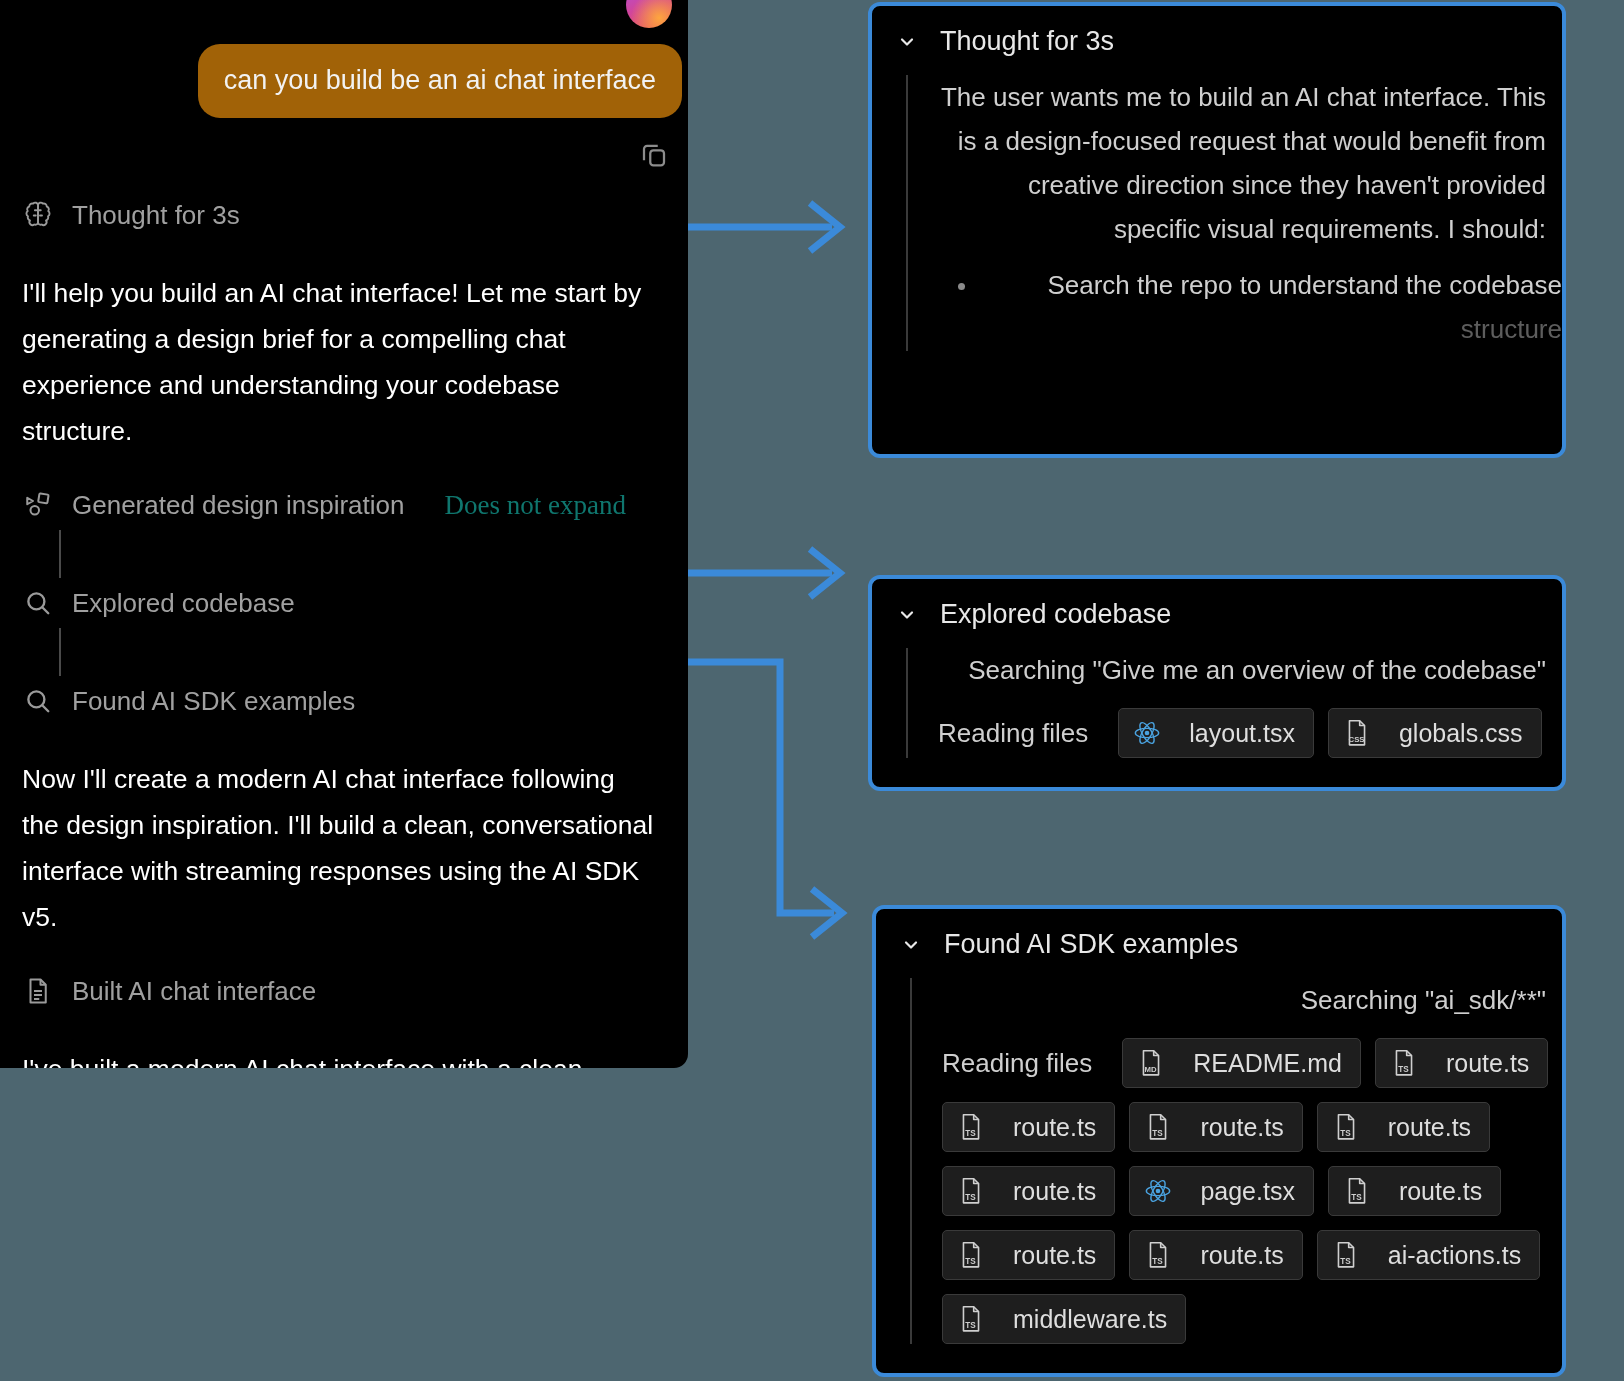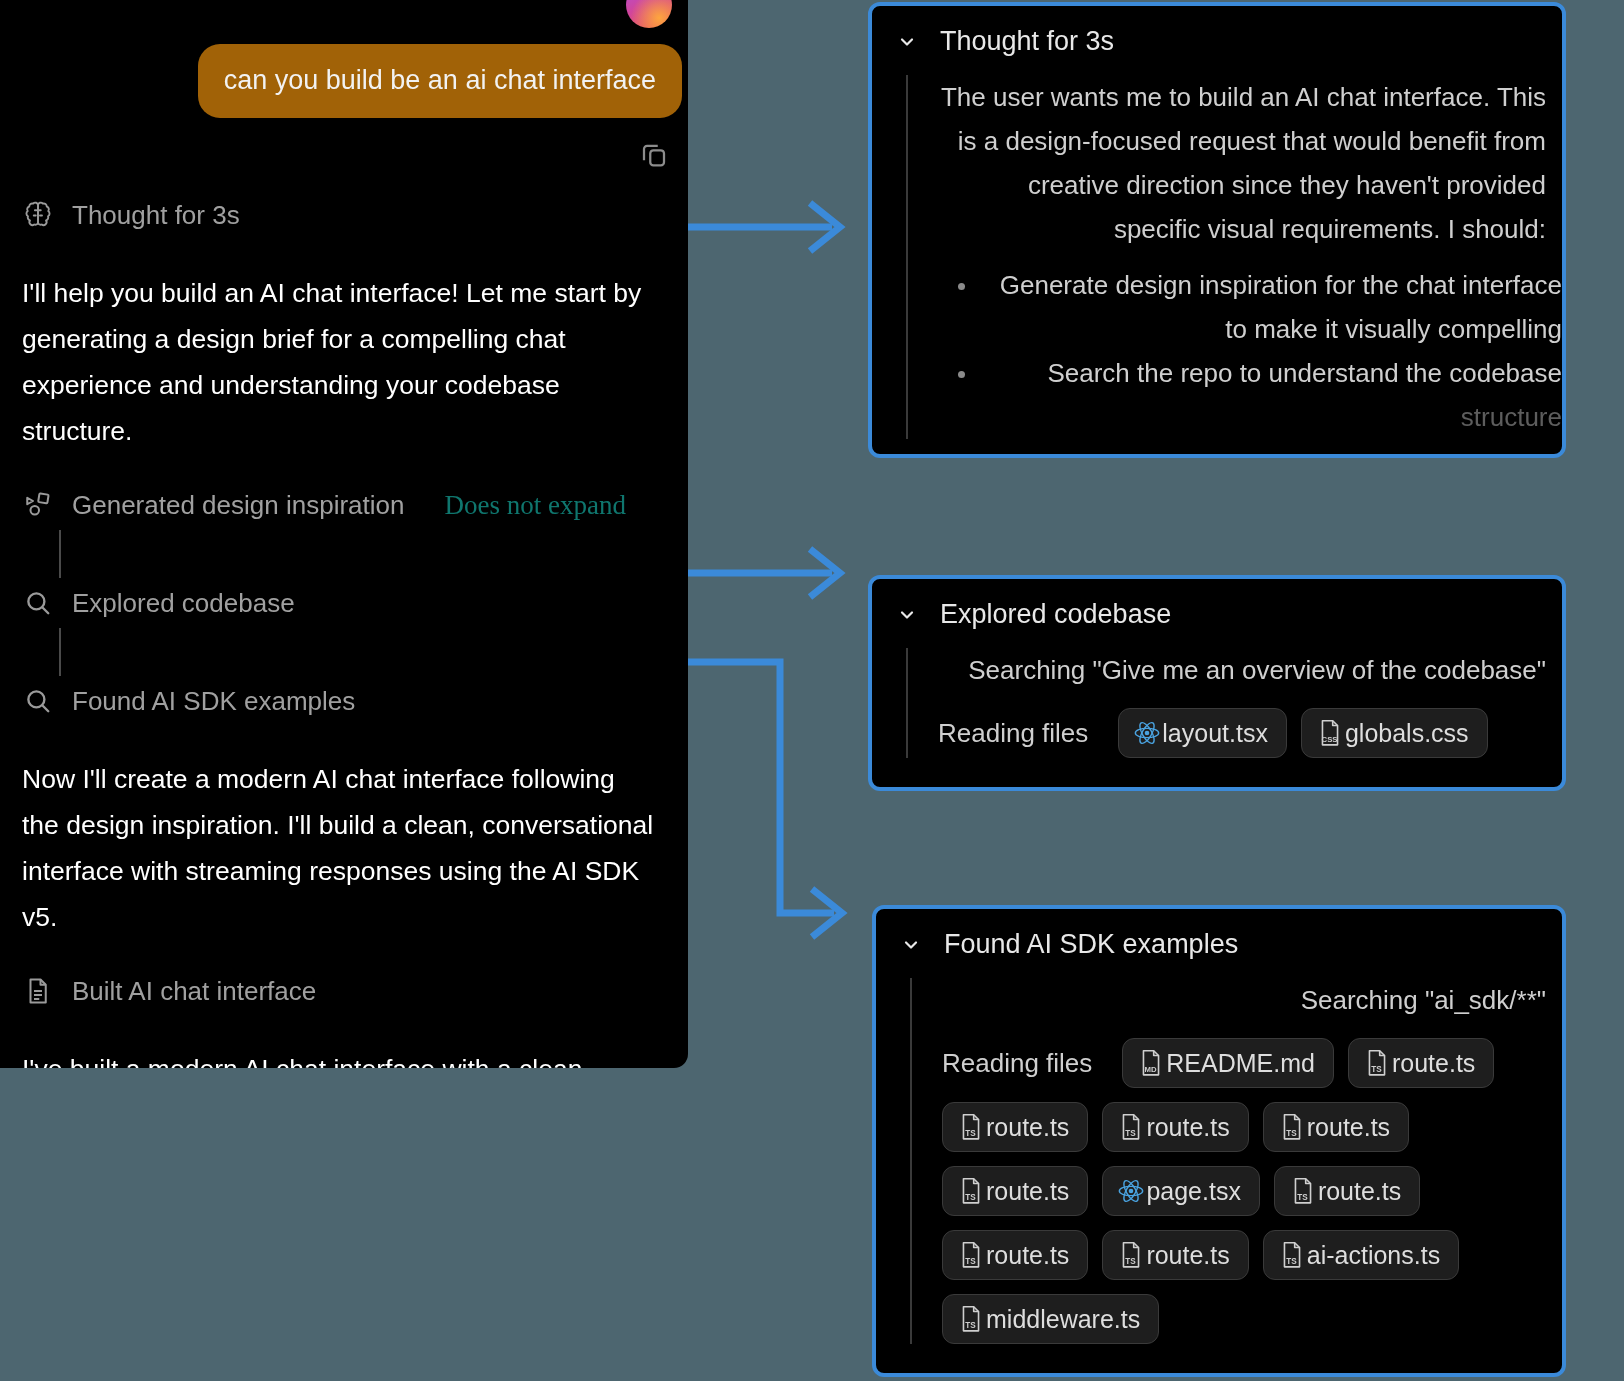--- a/index.html
+++ b/index.html
@@ -202,24 +202,24 @@
   }
   .read-label {
     color: #cfcfcf;
     font-size: 26px;
     margin-right: 16px;
     white-space: nowrap;
   }
   .chip {
     display: inline-flex;
     align-items: center;
-    gap: 1px;
+    gap: 28px;
     background: #1e1e1e;
     border: 1px solid #3a3a3a;
-    border-radius: 12px;
+    border-radius: 5px;
     padding: 9px 18px 9px 14px;
     color: #dedede;
     font-size: 25px;
     white-space: nowrap;
     cursor: pointer;
   }
   .chip .fi { flex: 0 0 28px; height: 30px; display:flex; align-items:center; justify-content:center; }
 
   
   #arrows {
@@ -341,21 +341,20 @@
     <span class="chev">
       <svg width="20" height="20" viewBox="0 0 24 24" fill="none" stroke="#e8e8e8" stroke-width="2.6" stroke-linecap="round" stroke-linejoin="round">
           <path d="M6 9l6 6 6-6"></path>
         </svg>
     </span>
     <span class="card-title">Thought for 3s</span>
   </div>
   <div class="card-body">
     <p class="card-text">The user wants me to build an AI chat interface. This is a design-focused request that would benefit from creative direction since they haven't provided specific visual requirements. I should:</p>
     <ul class="bullets">
-      <li>Generate design inspiration for the chat interface to make it visually compelling</li>
       <li><span>Search the repo to understand the codebase</span> <span class="fadeout">structure</span></li>
     </ul>
   </div>
 </div>
 
 <div class="card" id="card-explored">
   <div class="card-head">
     <span class="chev">
       <svg width="20" height="20" viewBox="0 0 24 24" fill="none" stroke="#e8e8e8" stroke-width="2.6" stroke-linecap="round" stroke-linejoin="round">
           <path d="M6 9l6 6 6-6"></path>

